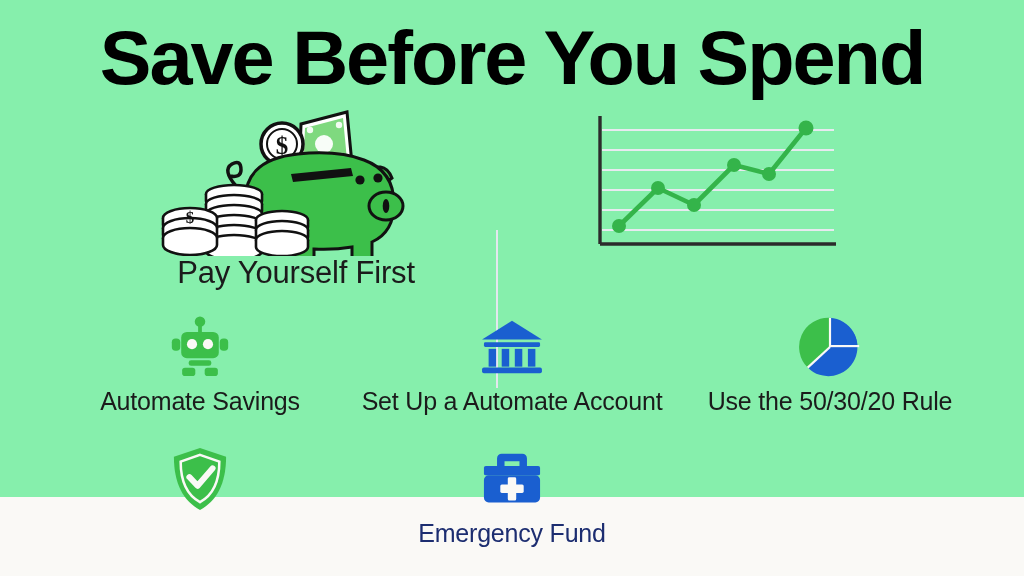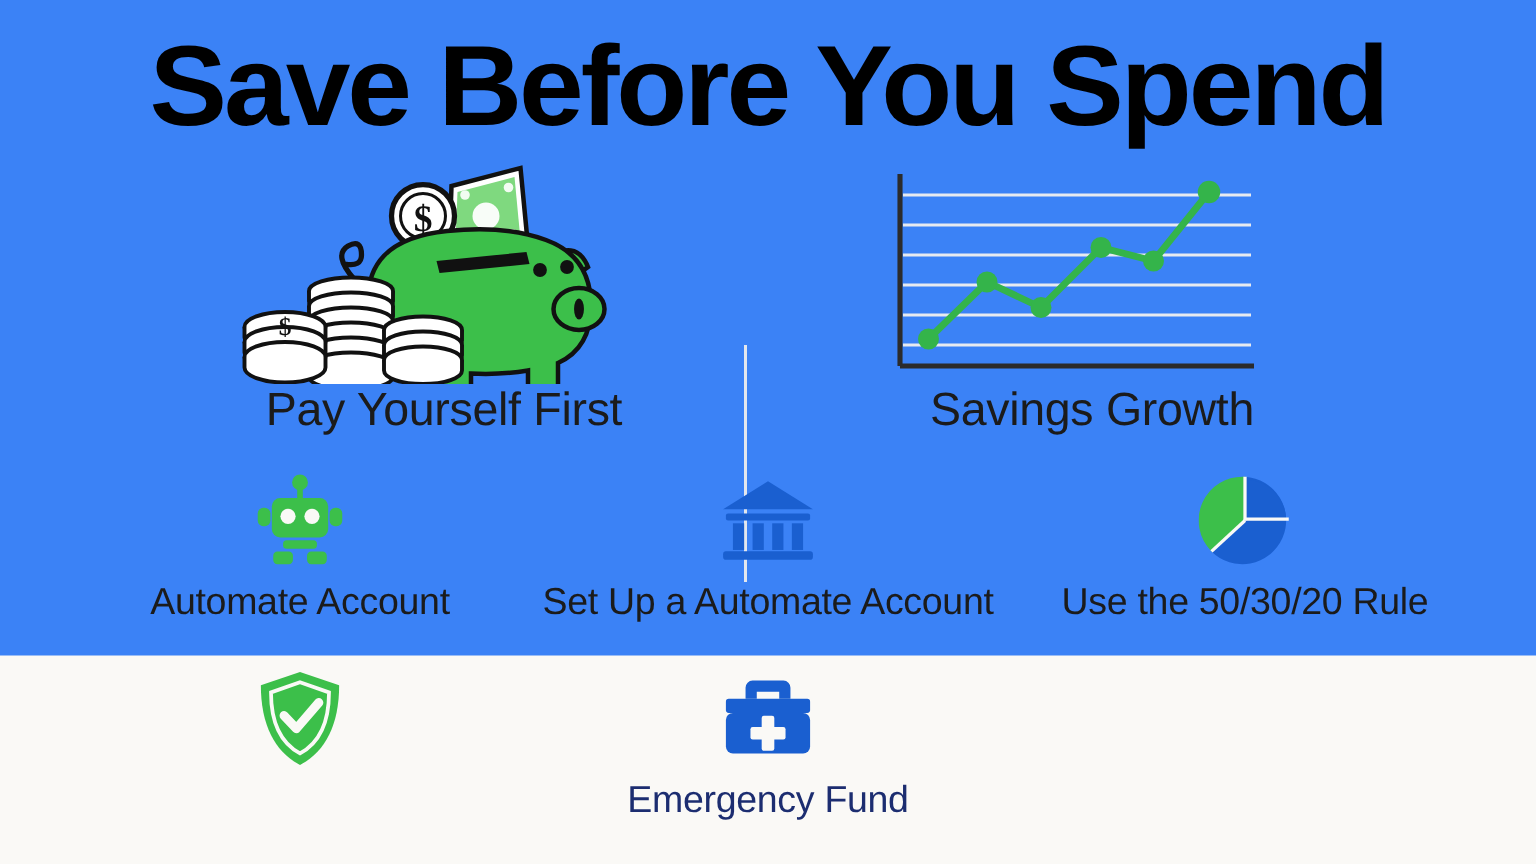--- a/index.html
+++ b/index.html
@@ -7,22 +7,22 @@
     width: 1024px; height: 576px;
     overflow: hidden;
   }
   body {
     background: #faf9f6;
     font-family: "Liberation Sans", sans-serif;
     position: relative;
   }
   #stage {
     position: relative;
-    width: 1024px; height: 437px;
-    background: #3b82f6;
+    width: 1024px; height: 497px;
+    background: #86efac;
   }
 
   
   .title {
     position: absolute;
     left: 0; top: 14px;
     width: 1024px;
     text-align: center;
     font-family: "Liberation Sans", sans-serif;
     font-weight: 700;
@@ -210,21 +210,20 @@
           <g fill="#34b44a">
             <circle cx="101" cy="118" r="7"></circle>
             <circle cx="140" cy="80" r="7"></circle>
             <circle cx="176" cy="97" r="7"></circle>
             <circle cx="216" cy="57" r="7"></circle>
             <circle cx="251" cy="66" r="7"></circle>
             <circle cx="288" cy="20" r="7.5"></circle>
           </g>
         </svg>
       </div>
-      <div class="hero-label">Savings Growth</div>
     </div>
   </div>
 
   <div class="grid-row r1">
 
     <div class="cell c1">
       <div class="cell-icon">
         <svg viewBox="0 0 72 66" width="68" height="62">
           <g fill="#3cbf4a">
             <circle cx="36" cy="6" r="5.6"></circle>
@@ -233,21 +232,21 @@
             <rect x="6" y="24" width="9" height="13" rx="4"></rect>
             <rect x="57" y="24" width="9" height="13" rx="4"></rect>
             <rect x="24" y="47" width="24" height="6" rx="2.5"></rect>
             <rect x="17" y="55" width="14" height="9" rx="3"></rect>
             <rect x="41" y="55" width="14" height="9" rx="3"></rect>
           </g>
           <circle cx="27.5" cy="30" r="5.4" fill="#faf9f6"></circle>
           <circle cx="44.5" cy="30" r="5.4" fill="#faf9f6"></circle>
         </svg>
       </div>
-      <div class="cell-label">Automate Account</div>
+      <div class="cell-label">Automate Savings</div>
     </div>
 
     <div class="cell c2">
       <div class="cell-icon">
         <svg viewBox="0 0 70 62" width="66" height="58">
           <g fill="#1a5fd0">
             <polygon points="35,3 67,23 3,23"></polygon>
             <rect x="5" y="26" width="60" height="5" rx="1.5"></rect>
             <rect x="10" y="33" width="8" height="19"></rect>
             <rect x="24" y="33" width="8" height="19"></rect>

